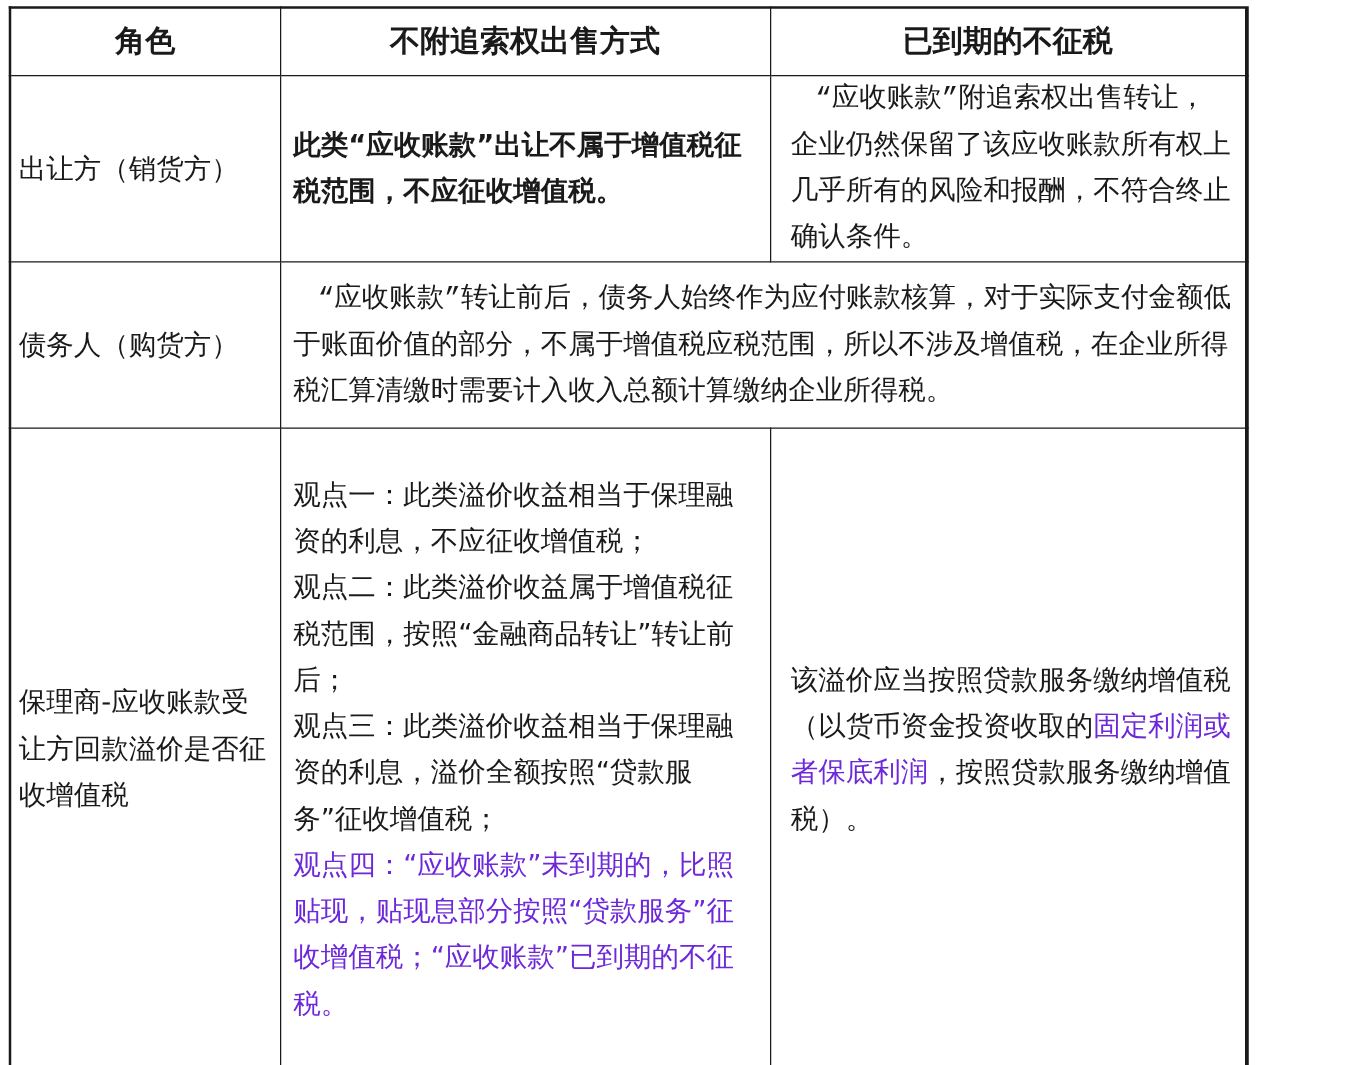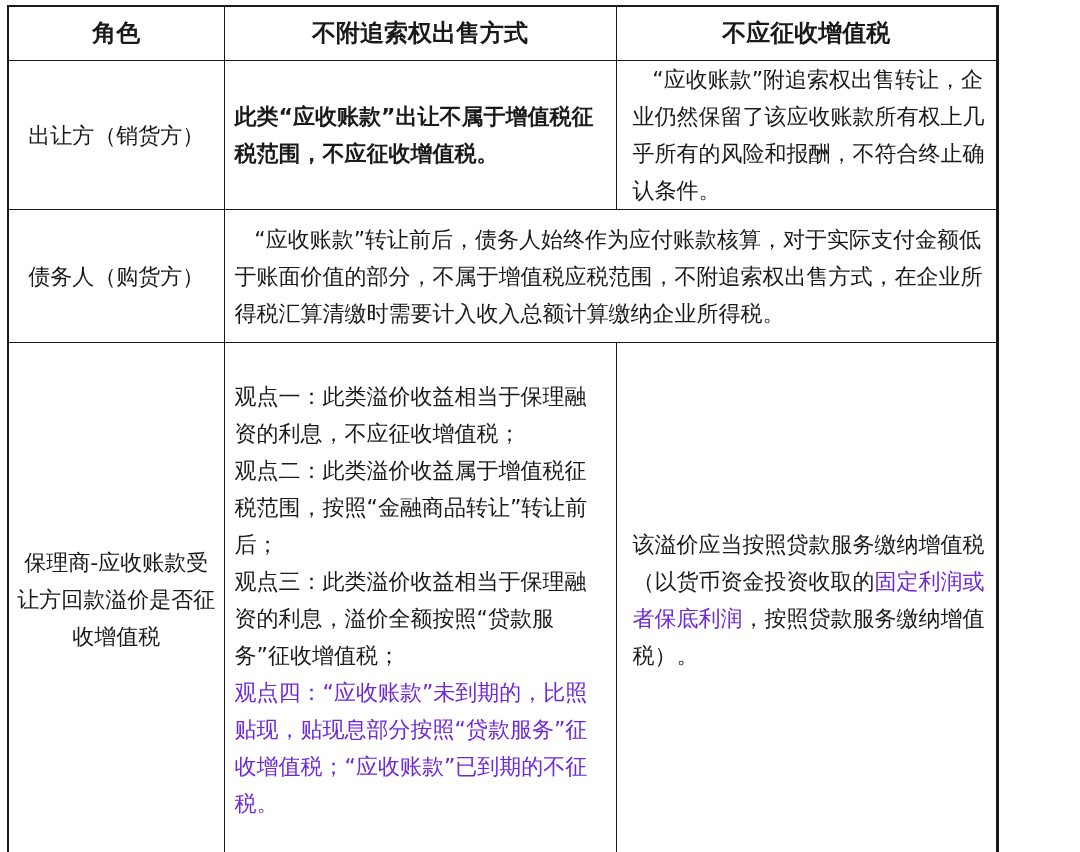--- a/index.html
+++ b/index.html
@@ -38,31 +38,31 @@
     .doc-table th {
       font-weight: bold;
       font-size: 24px;
       text-align: center;
       height: 53px;
     }
     .col-role { width: 216px; }
     .col-no-recourse { width: 392px; }
     .col-recourse { width: auto; }
     td.role-cell {
-      text-align: center;
       padding: 0 6px;
     }
     .row-1 { height: 140px; }
     .row-2 { height: 133px; }
     .row-3 { height: 515px; }
     .cell-text {
       display: block;
     }
     .indent {
       text-indent: 0.9em;
+      font-family: Liberation Mono, monospace;
     }
     .span-cell {
       padding-left: 12px;
       padding-right: 10px;
     }
     .viewpoint {
       display: block;
     }
     .highlight-red {
       color: #6d28d9;
@@ -83,41 +83,41 @@
 <table class="doc-table">
   <colgroup>
     <col class="col-role">
     <col class="col-no-recourse">
     <col class="col-recourse">
   </colgroup>
   <thead>
     <tr>
       <th>角色</th>
       <th>不附追索权出售方式</th>
-      <th>不应征收增值税</th>
+      <th>已到期的不征税</th>
     </tr>
   </thead>
   <tbody>
     <tr class="row-1">
       <td class="role-cell">
         <span class="cell-text">出让方（销货方）</span>
       </td>
       <td class="cell-top">
         <span class="cell-text">此类“应收账款”出让不属于增值税征税范围，不应征收增值税。</span>
       </td>
       <td>
         <span class="cell-text indent right-col-text">“应收账款”附追索权出售转让，企业仍然保留了该应收账款所有权上几乎所有的风险和报酬，不符合终止确认条件。</span>
       </td>
     </tr>
     <tr class="row-2">
       <td class="role-cell">
         <span class="cell-text">债务人（购货方）</span>
       </td>
       <td class="span-cell" colspan="2">
-        <span class="cell-text indent">“应收账款”转让前后，债务人始终作为应付账款核算，对于实际支付金额低于账面价值的部分，不属于增值税应税范围，不附追索权出售方式，在企业所得税汇算清缴时需要计入收入总额计算缴纳企业所得税。</span>
+        <span class="cell-text indent">“应收账款”转让前后，债务人始终作为应付账款核算，对于实际支付金额低于账面价值的部分，不属于增值税应税范围，所以不涉及增值税，在企业所得税汇算清缴时需要计入收入总额计算缴纳企业所得税。</span>
       </td>
     </tr>
     <tr class="row-3">
       <td class="role-cell">
         <span class="cell-text">保理商-应收账款受让方回款溢价是否征收增值税</span>
       </td>
       <td>
         <span class="viewpoint">观点一：此类溢价收益相当于保理融资的利息，不应征收增值税；</span>
         <span class="viewpoint">观点二：此类溢价收益属于增值税征税范围，按照“金融商品转让”转让前后；</span>
         <span class="viewpoint">观点三：此类溢价收益相当于保理融资的利息，溢价全额按照“贷款服务”征收增值税；</span>

